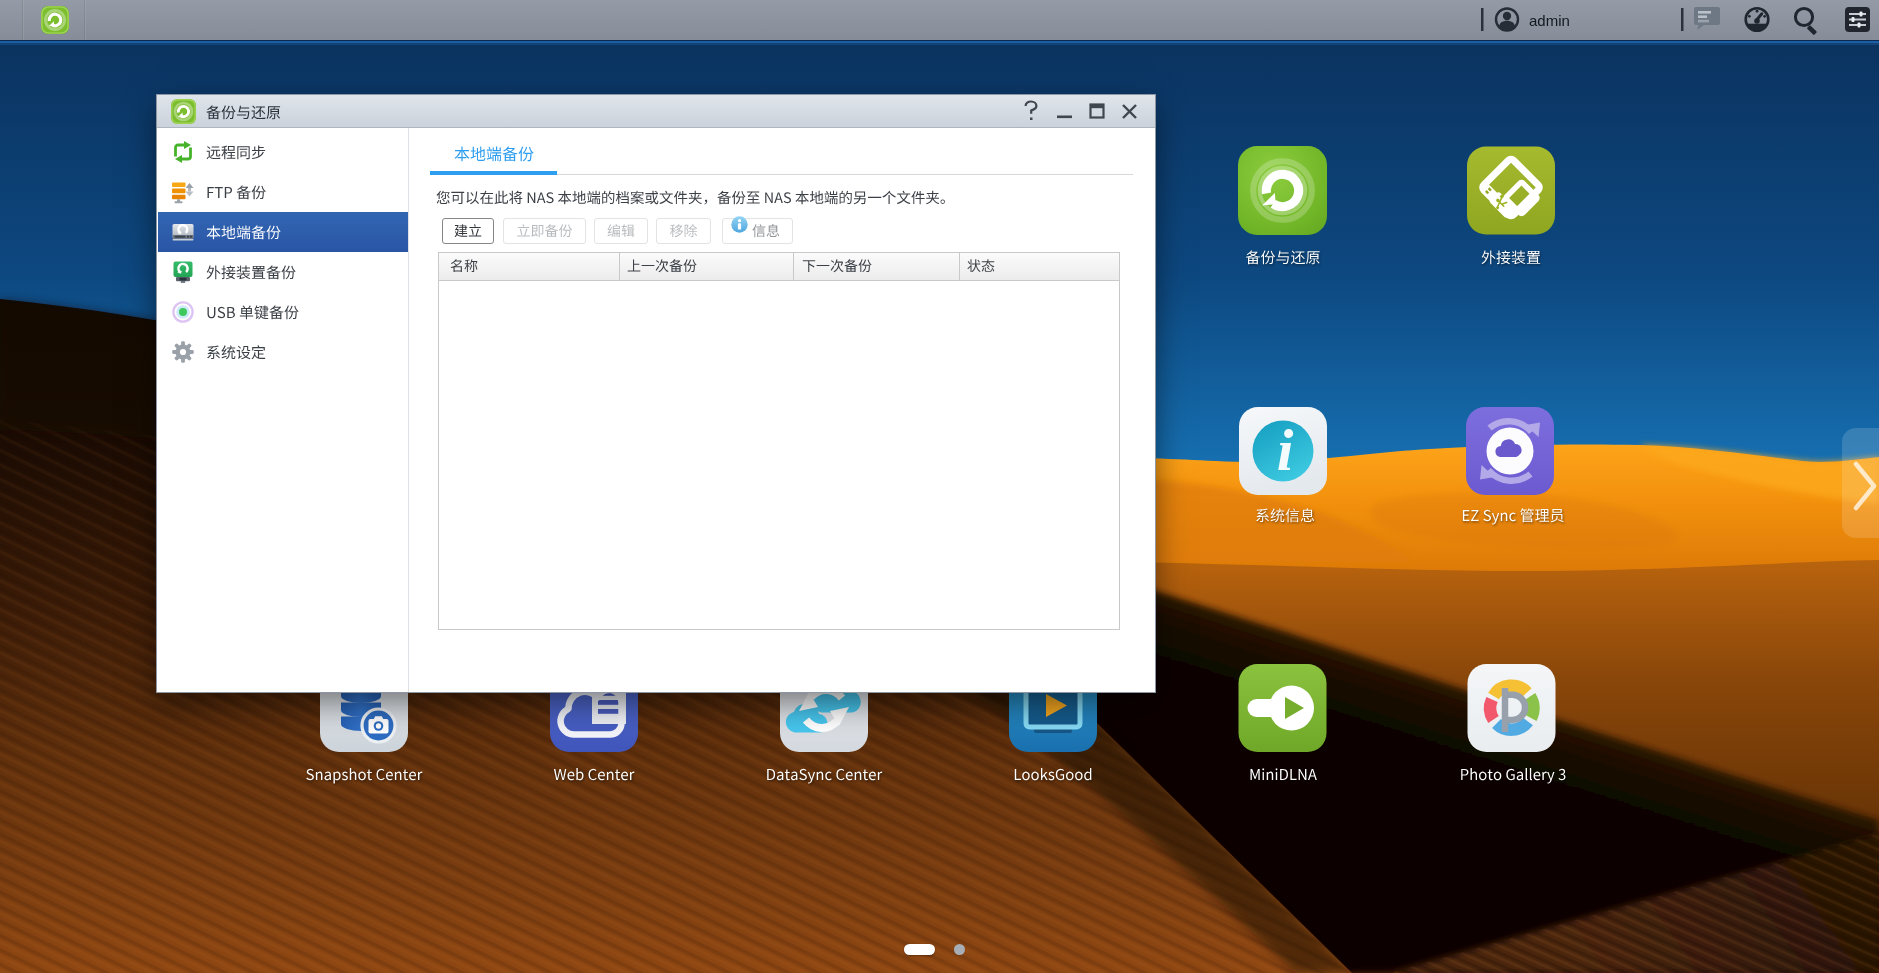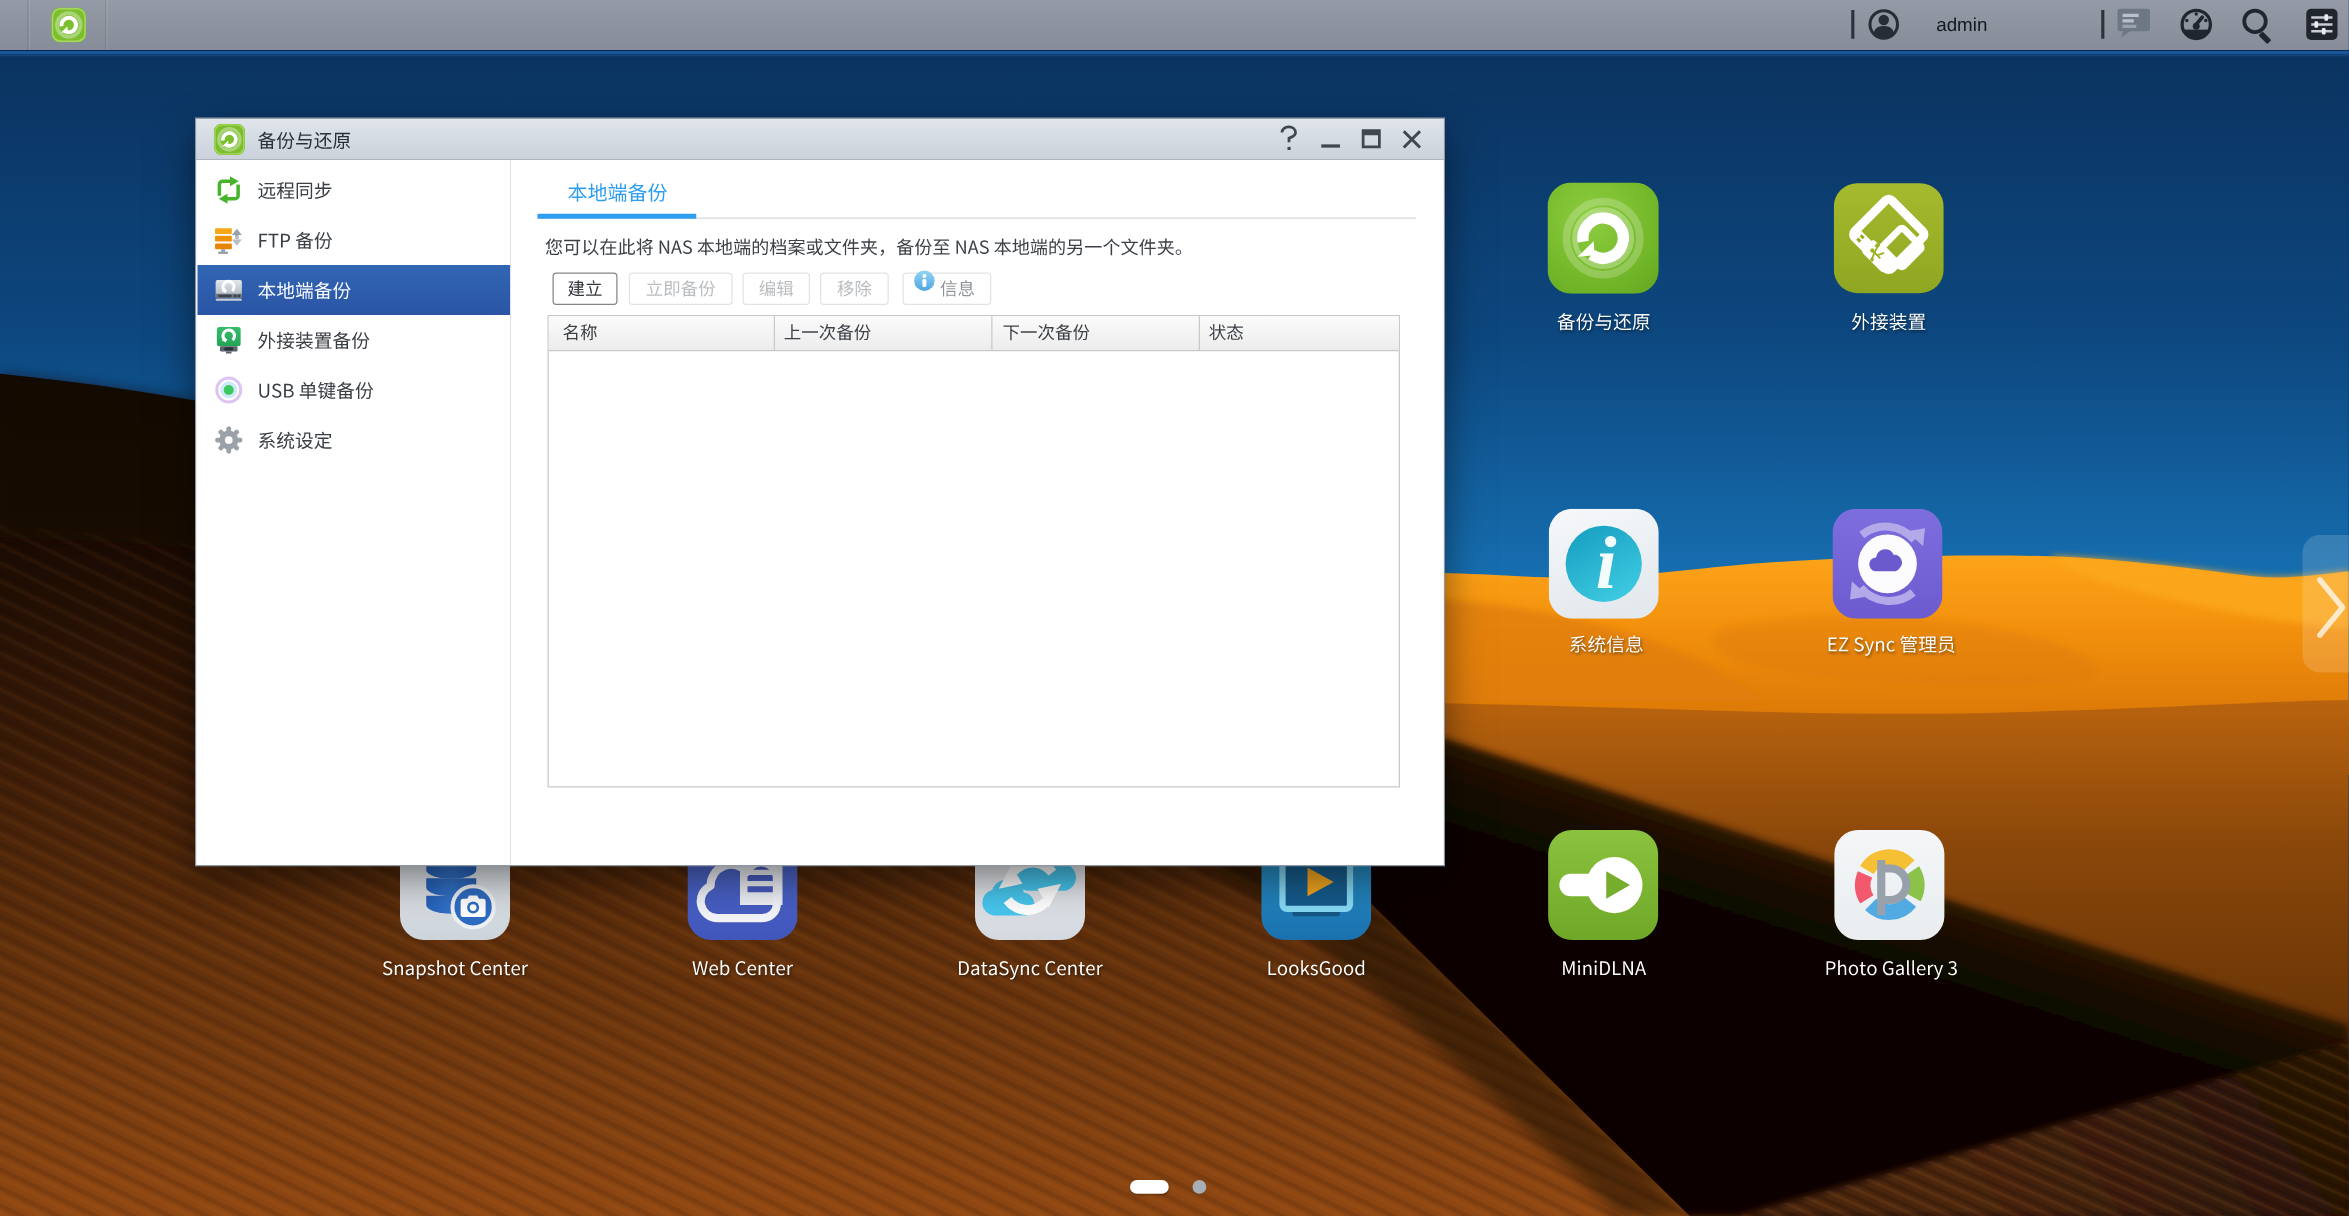--- a/index.html
+++ b/index.html
@@ -2,21 +2,21 @@
 <html><head><meta charset="utf-8">
 <style>
 html,body{margin:0;padding:0;width:1879px;height:973px;overflow:hidden;background:#0d3a6e;font-family:"Liberation Sans",sans-serif;}
 .abs{position:absolute;}
 #bg{position:absolute;left:0;top:45px;z-index:0;}
 #topbar{position:absolute;left:0;top:0;width:1879px;height:40px;z-index:50;background:linear-gradient(#949ba6,#868d99);}
 #topstrip1{position:absolute;left:0;top:40px;width:1879px;height:1px;background:#0a2b50;z-index:50;}
 #topstrip2{position:absolute;left:0;top:41px;width:1879px;height:2px;background:#1d5da4;z-index:50;}
 #topstrip3{position:absolute;left:0;top:43px;width:1879px;height:2px;background:#134478;z-index:50;}
 .sep{position:absolute;top:0;width:2px;height:40px;background:linear-gradient(90deg,rgba(0,0,0,.15),rgba(255,255,255,.17));}
-#admin{position:absolute;left:1529px;top:12px;color:#14191f;font-size:15px;z-index:51;margin-left:20px;}
+#admin{position:absolute;left:1529px;top:12px;color:#14191f;font-size:15px;z-index:51;}
 #win{position:absolute;left:157px;top:95px;width:998px;height:597px;z-index:30;background:#fff;box-shadow:0 12px 30px rgba(0,0,0,.5);outline:1px solid #8d97a3;}
 #titlebar{position:absolute;left:0;top:0;width:998px;height:33px;background:linear-gradient(#e0e5eb,#cbd2db);border-bottom:1px solid #adb5bf;box-sizing:border-box;}
 #sidebar{position:absolute;left:0;top:33px;width:251px;height:564px;background:#fff;}
 #sbline{position:absolute;left:251px;top:33px;width:1px;height:564px;background:#dde1e5;}
 #selrow{position:absolute;left:1px;top:117px;width:250px;height:40px;background:linear-gradient(#3166b3,#2a55a5);}
 #content{position:absolute;left:252px;top:33px;width:746px;height:564px;background:#fff;}
 #tabline{position:absolute;left:21px;top:46px;width:703px;height:1px;background:#d8d8d8;}
 #tabul{position:absolute;left:21px;top:43px;width:127px;height:4px;background:#2e9ff0;}
 .btn{position:absolute;top:90px;height:26px;box-sizing:border-box;background:#fff;border-radius:3px;}
 .btn.en{border:1px solid #868686;}

